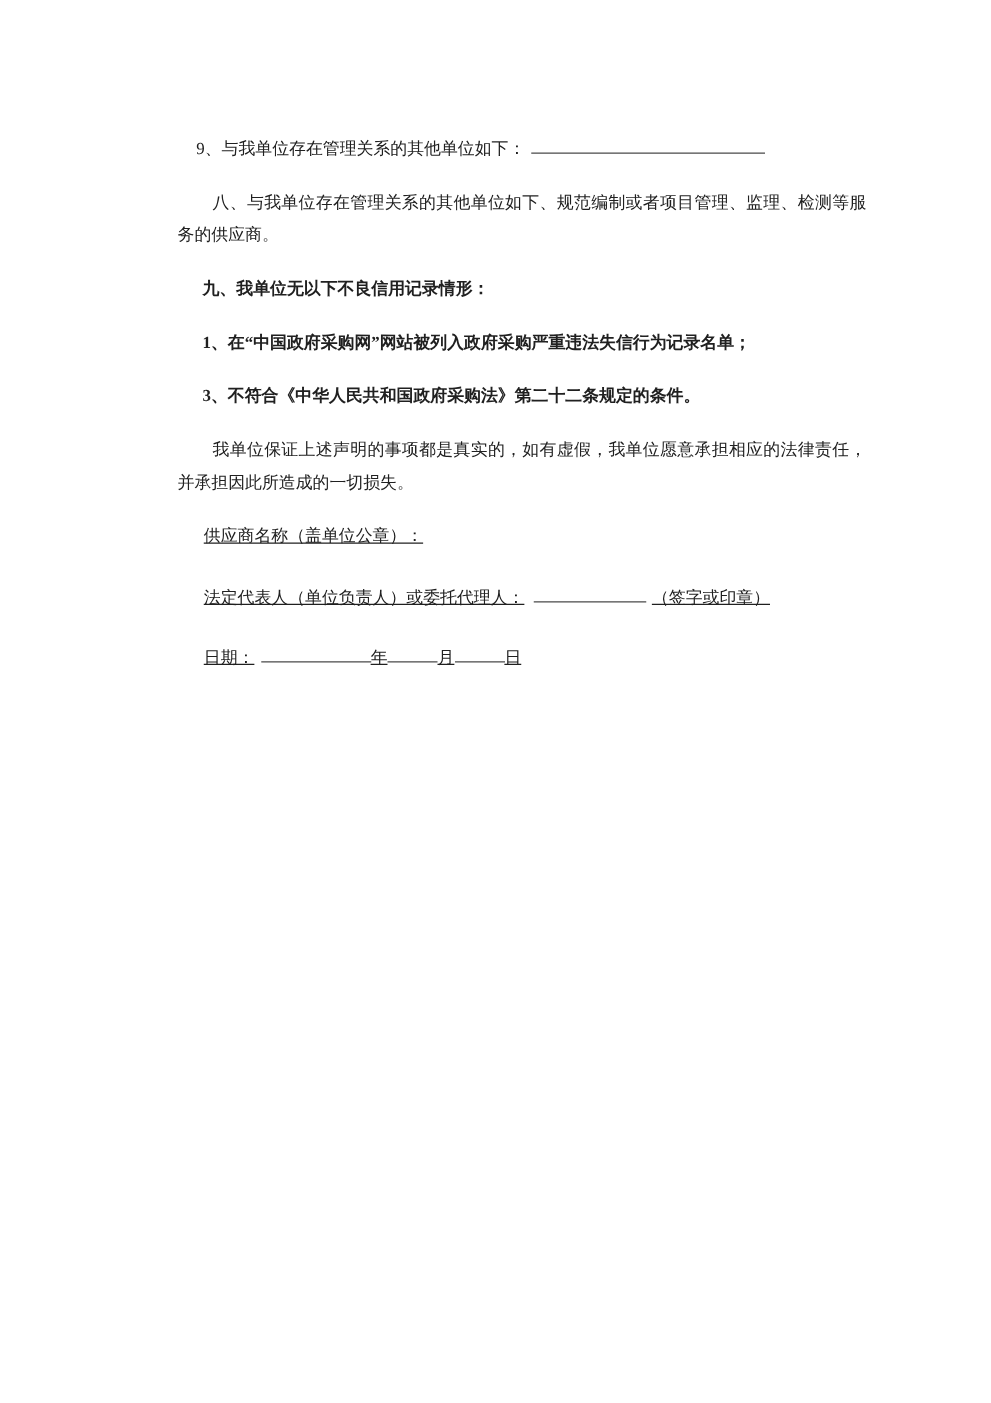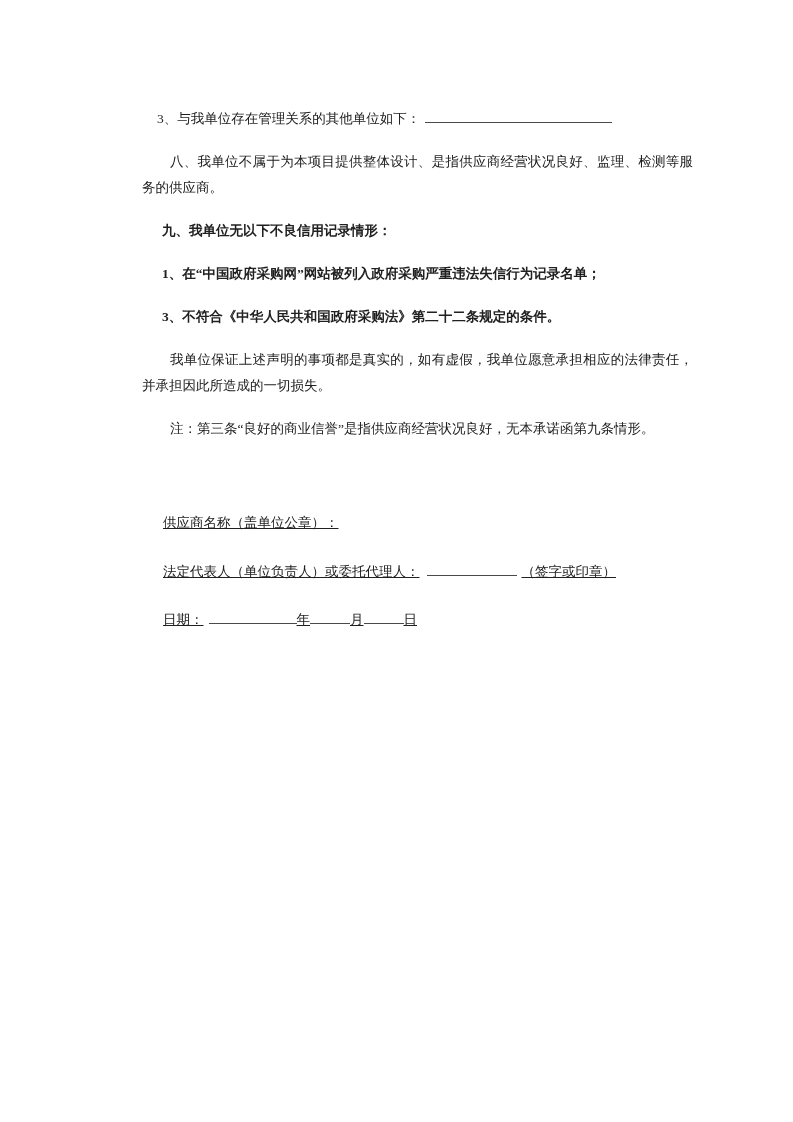--- a/index.html
+++ b/index.html
@@ -49,34 +49,33 @@
   .w187 { width: 187px; margin-left: 5px; }
   .w90  { width: 90px;  margin-left: 7px; margin-right: 5px; }
   .w88  { width: 88px;  margin-left: 5px; }
   .w40  { width: 40px; }
 </style>
 </head>
 <body>
 
 <div class="page">
 
-  <p class="para indent-1"><span>3、与我单位存在管理关系的其他单位如下：</span><span class="blank w187">____________________________</span></p>
+  <p class="para indent-1"><span>9、与我单位存在管理关系的其他单位如下：</span><span class="blank w187">____________________________</span></p>
 
-  <p class="para indent-2">八、我单位不属于为本项目提供整体设计、是指供应商经营状况良好、监理、检测等服务的供应商。</p>
+  <p class="para indent-2">八、与我单位存在管理关系的其他单位如下、规范编制或者项目管理、监理、检测等服务的供应商。</p>
 
   <p class="para indent-15">九、我单位无以下不良信用记录情形：</p>
 
 
   <p class="para indent-15">1、在“中国政府采购网”网站被列入政府采购严重违法失信行为记录名单；</p>
 
   <p class="para indent-15">3、不符合《中华人民共和国政府采购法》第二十二条规定的条件。</p>
 
   <p class="para indent-2">我单位保证上述声明的事项都是真实的，如有虚假，我单位愿意承担相应的法律责任，并承担因此所造成的一切损失。</p>
 
-  <p class="para indent-2 note-para">注：第三条“良好的商业信誉”是指供应商经营状况良好，无本承诺函第九条情形。</p>
 
   <p class="para sig-line sig-supplier">供应商名称（盖单位公章）：</p>
 
   <p class="para sig-line sig-legal"><span>法定代表人（单位负责人）或委托代理人：</span><span class="blank w90">_____________</span><span>（签字或印章）</span></p>
 
   <p class="para sig-line"><span>日期：</span><span class="blank w88">_____________</span><span>年</span><span class="blank w40">______</span><span>月</span><span class="blank w40">______</span><span>日</span></p>
 
 </div>
 
 </body></html>

